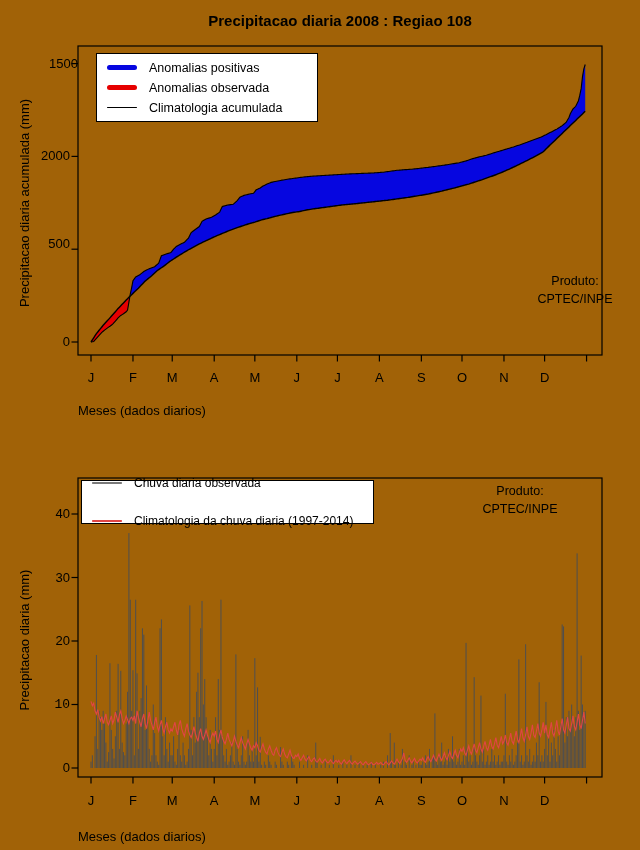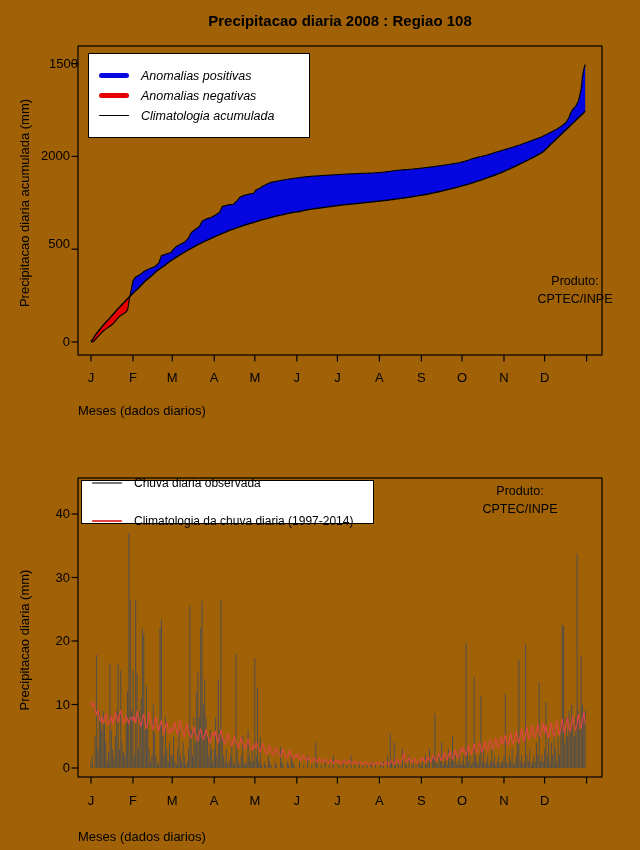--- a/index.html
+++ b/index.html
@@ -388,45 +388,45 @@
       <div class="abs mlabel" style="left: 328.428px; top: 370px;">J</div>
       <div class="abs mlabel" style="left: 370.402px; top: 370px;">A</div>
       <div class="abs mlabel" style="left: 412.376px; top: 370px;">S</div>
       <div class="abs mlabel" style="left: 452.996px; top: 370px;">O</div>
       <div class="abs mlabel" style="left: 494.97px; top: 370px;">N</div>
       <div class="abs mlabel" style="left: 535.59px; top: 370px;">D</div>
     </div>
 
   <div class="abs xlabel" style="left:78px;top:403px;width:524px;">Meses (dados diarios)</div>
 
-  <div class="legend-box abs" style="left:88px;top:53px;width:222px;height:85px;font-style:italic;">
+  <div class="legend-box abs" style="left:96px;top:53px;width:222px;height:69px;">
     <div class="legend-row">
       <span class="legend-swatch" style="background: rgb(6, 6, 224); height: 5px; border-radius: 2.5px;"></span>
       <span class="legend-label">Anomalias positivas</span>
     </div>
     <div class="legend-row">
       <span class="legend-swatch" style="background: rgb(230, 0, 0); height: 5px; border-radius: 2.5px;"></span>
-      <span class="legend-label">Anomalias negativas</span>
+      <span class="legend-label">Anomalias observada</span>
     </div>
     <div class="legend-row">
       <span class="legend-swatch" style="background: rgb(0, 0, 0); height: 1.5px; border-radius: 0.75px;"></span>
       <span class="legend-label">Climatologia acumulada</span>
     </div>
   </div>
 
   <div class="abs produto" style="left:575px;top:272px;">
     <div>Produto:</div>
     <div>CPTEC/INPE</div>
   </div>
 
   <div class="abs vlabel" style="left:24px;top:640px;">Precipitacao diaria (mm)</div>
 
   <div id="bottom-ytick-labels" class="abs">
       <div class="abs ytick" style="left: 30px; top: 760px;">0</div>
-      <div class="abs ytick" style="left: 30px; top: 696.5px;">10</div>
+      <div class="abs ytick" style="left: 30px; top: 696.5px; font-family: Liberation Mono, monospace;">10</div>
       <div class="abs ytick" style="left: 30px; top: 633px;">20</div>
       <div class="abs ytick" style="left: 30px; top: 569.5px;">30</div>
       <div class="abs ytick" style="left: 30px; top: 506px;">40</div>
     </div>
   <div id="bottom-month-labels" class="abs">
       <div class="abs mlabel" style="left: 82px; top: 793px;">J</div>
       <div class="abs mlabel" style="left: 123.974px; top: 793px;">F</div>
       <div class="abs mlabel" style="left: 163.24px; top: 793px;">M</div>
       <div class="abs mlabel" style="left: 205.214px; top: 793px;">A</div>
       <div class="abs mlabel" style="left: 245.834px; top: 793px;">M</div>

